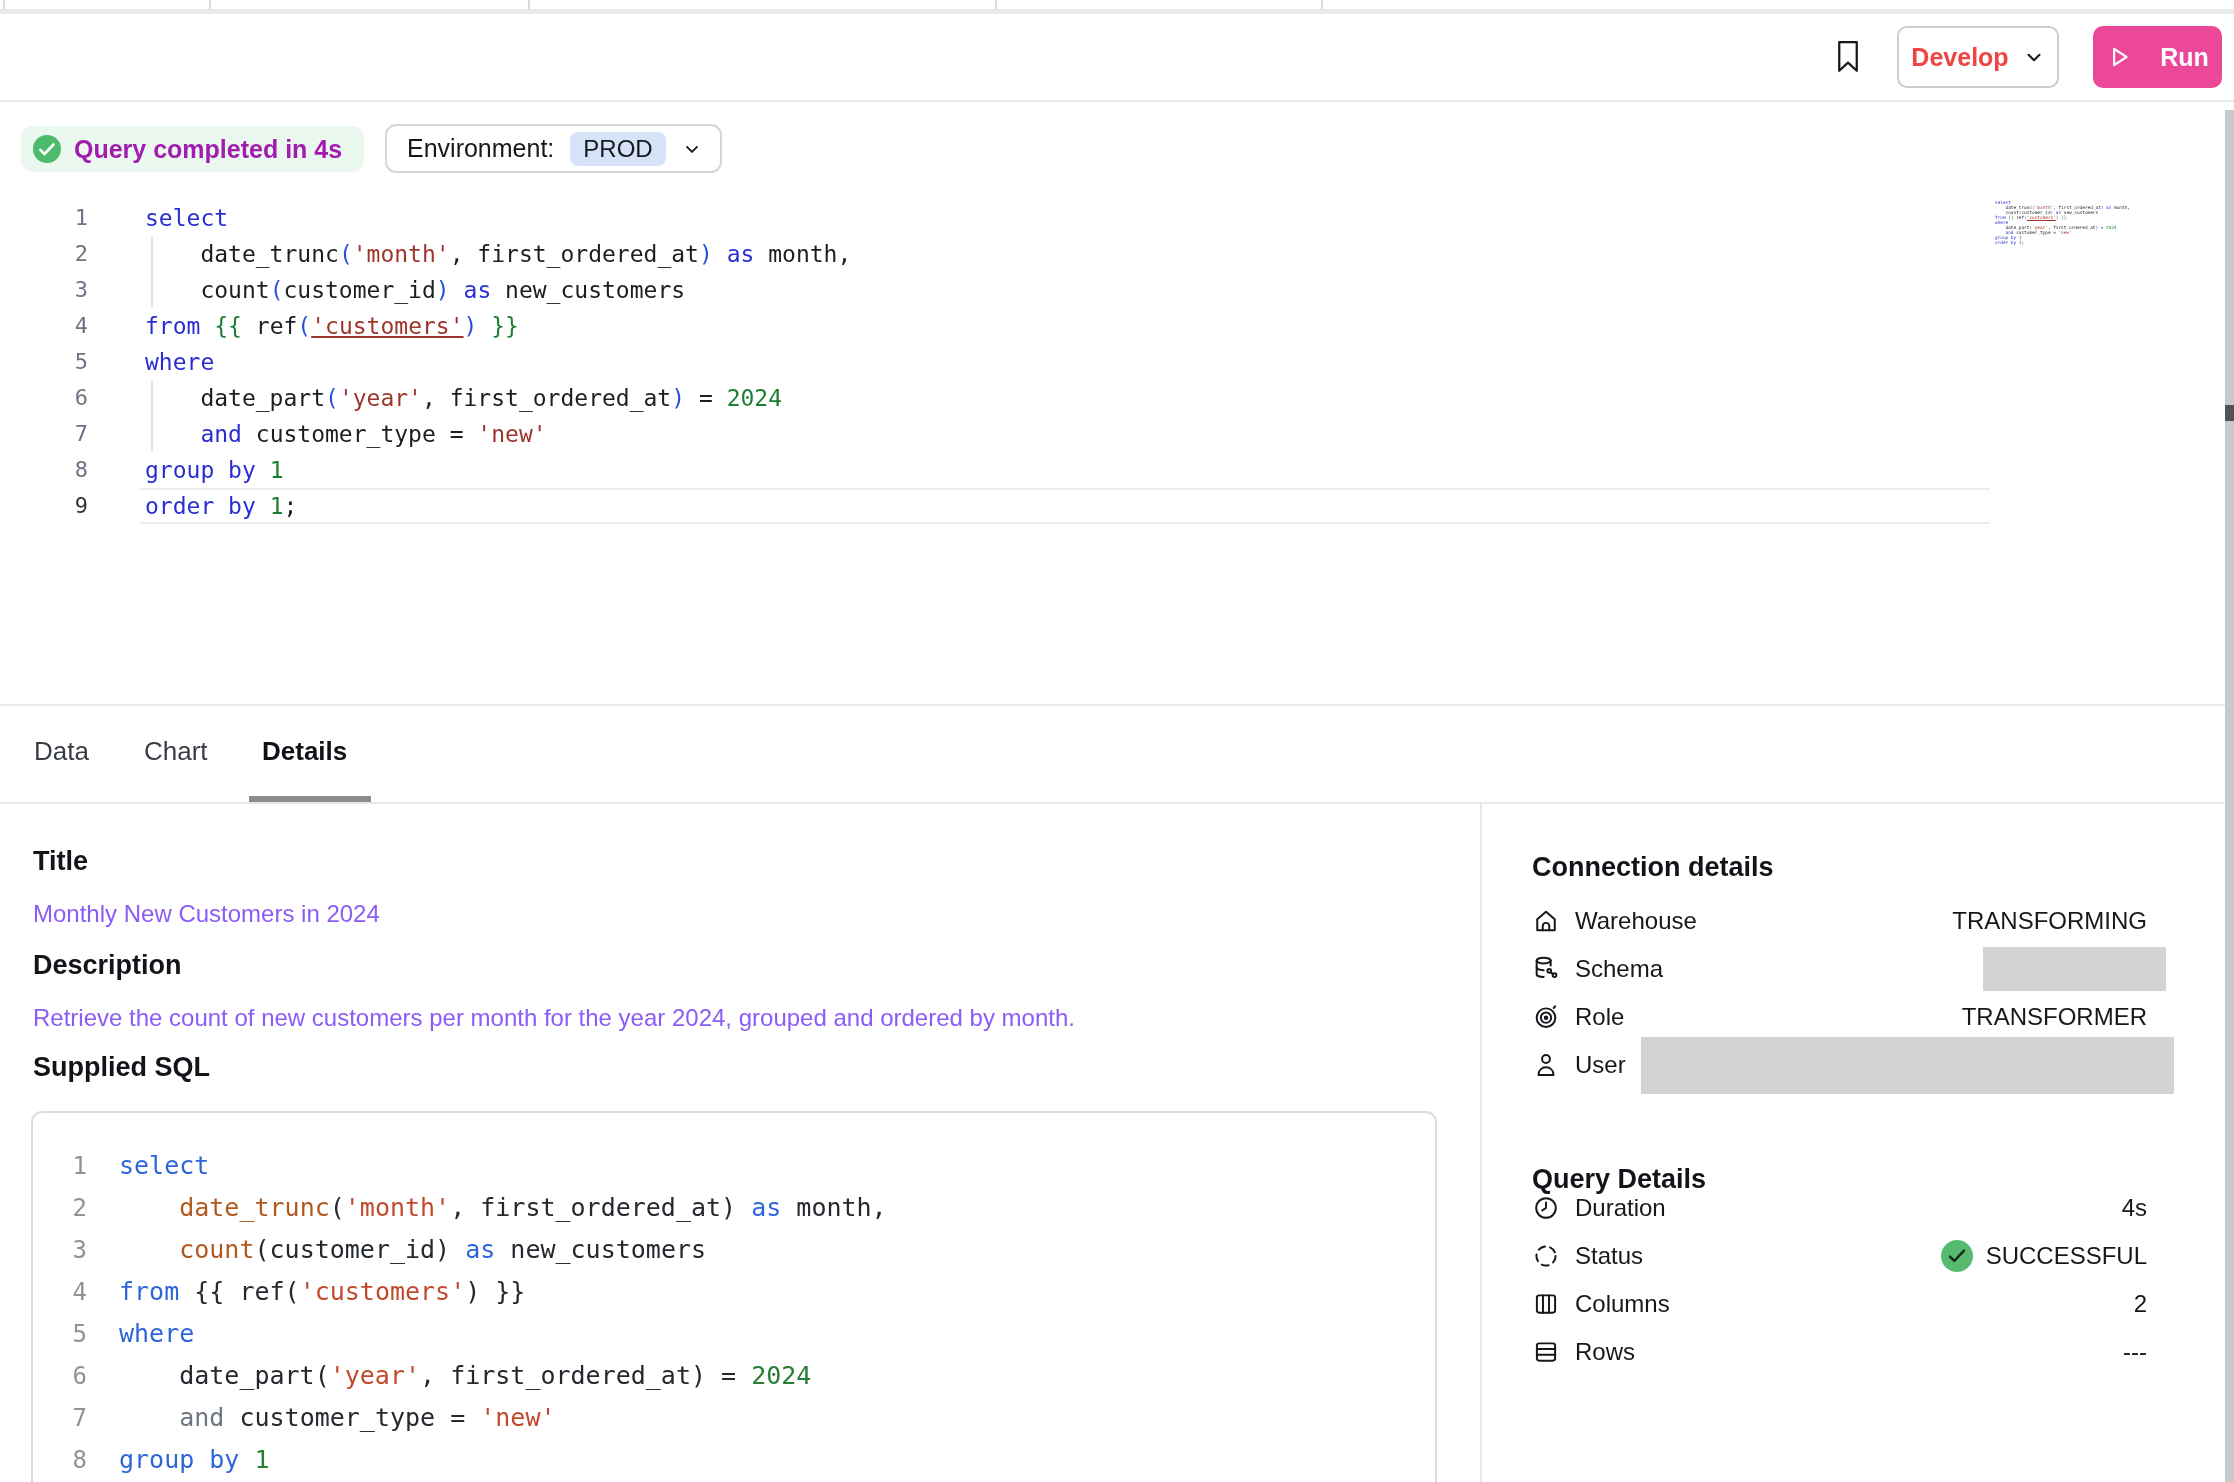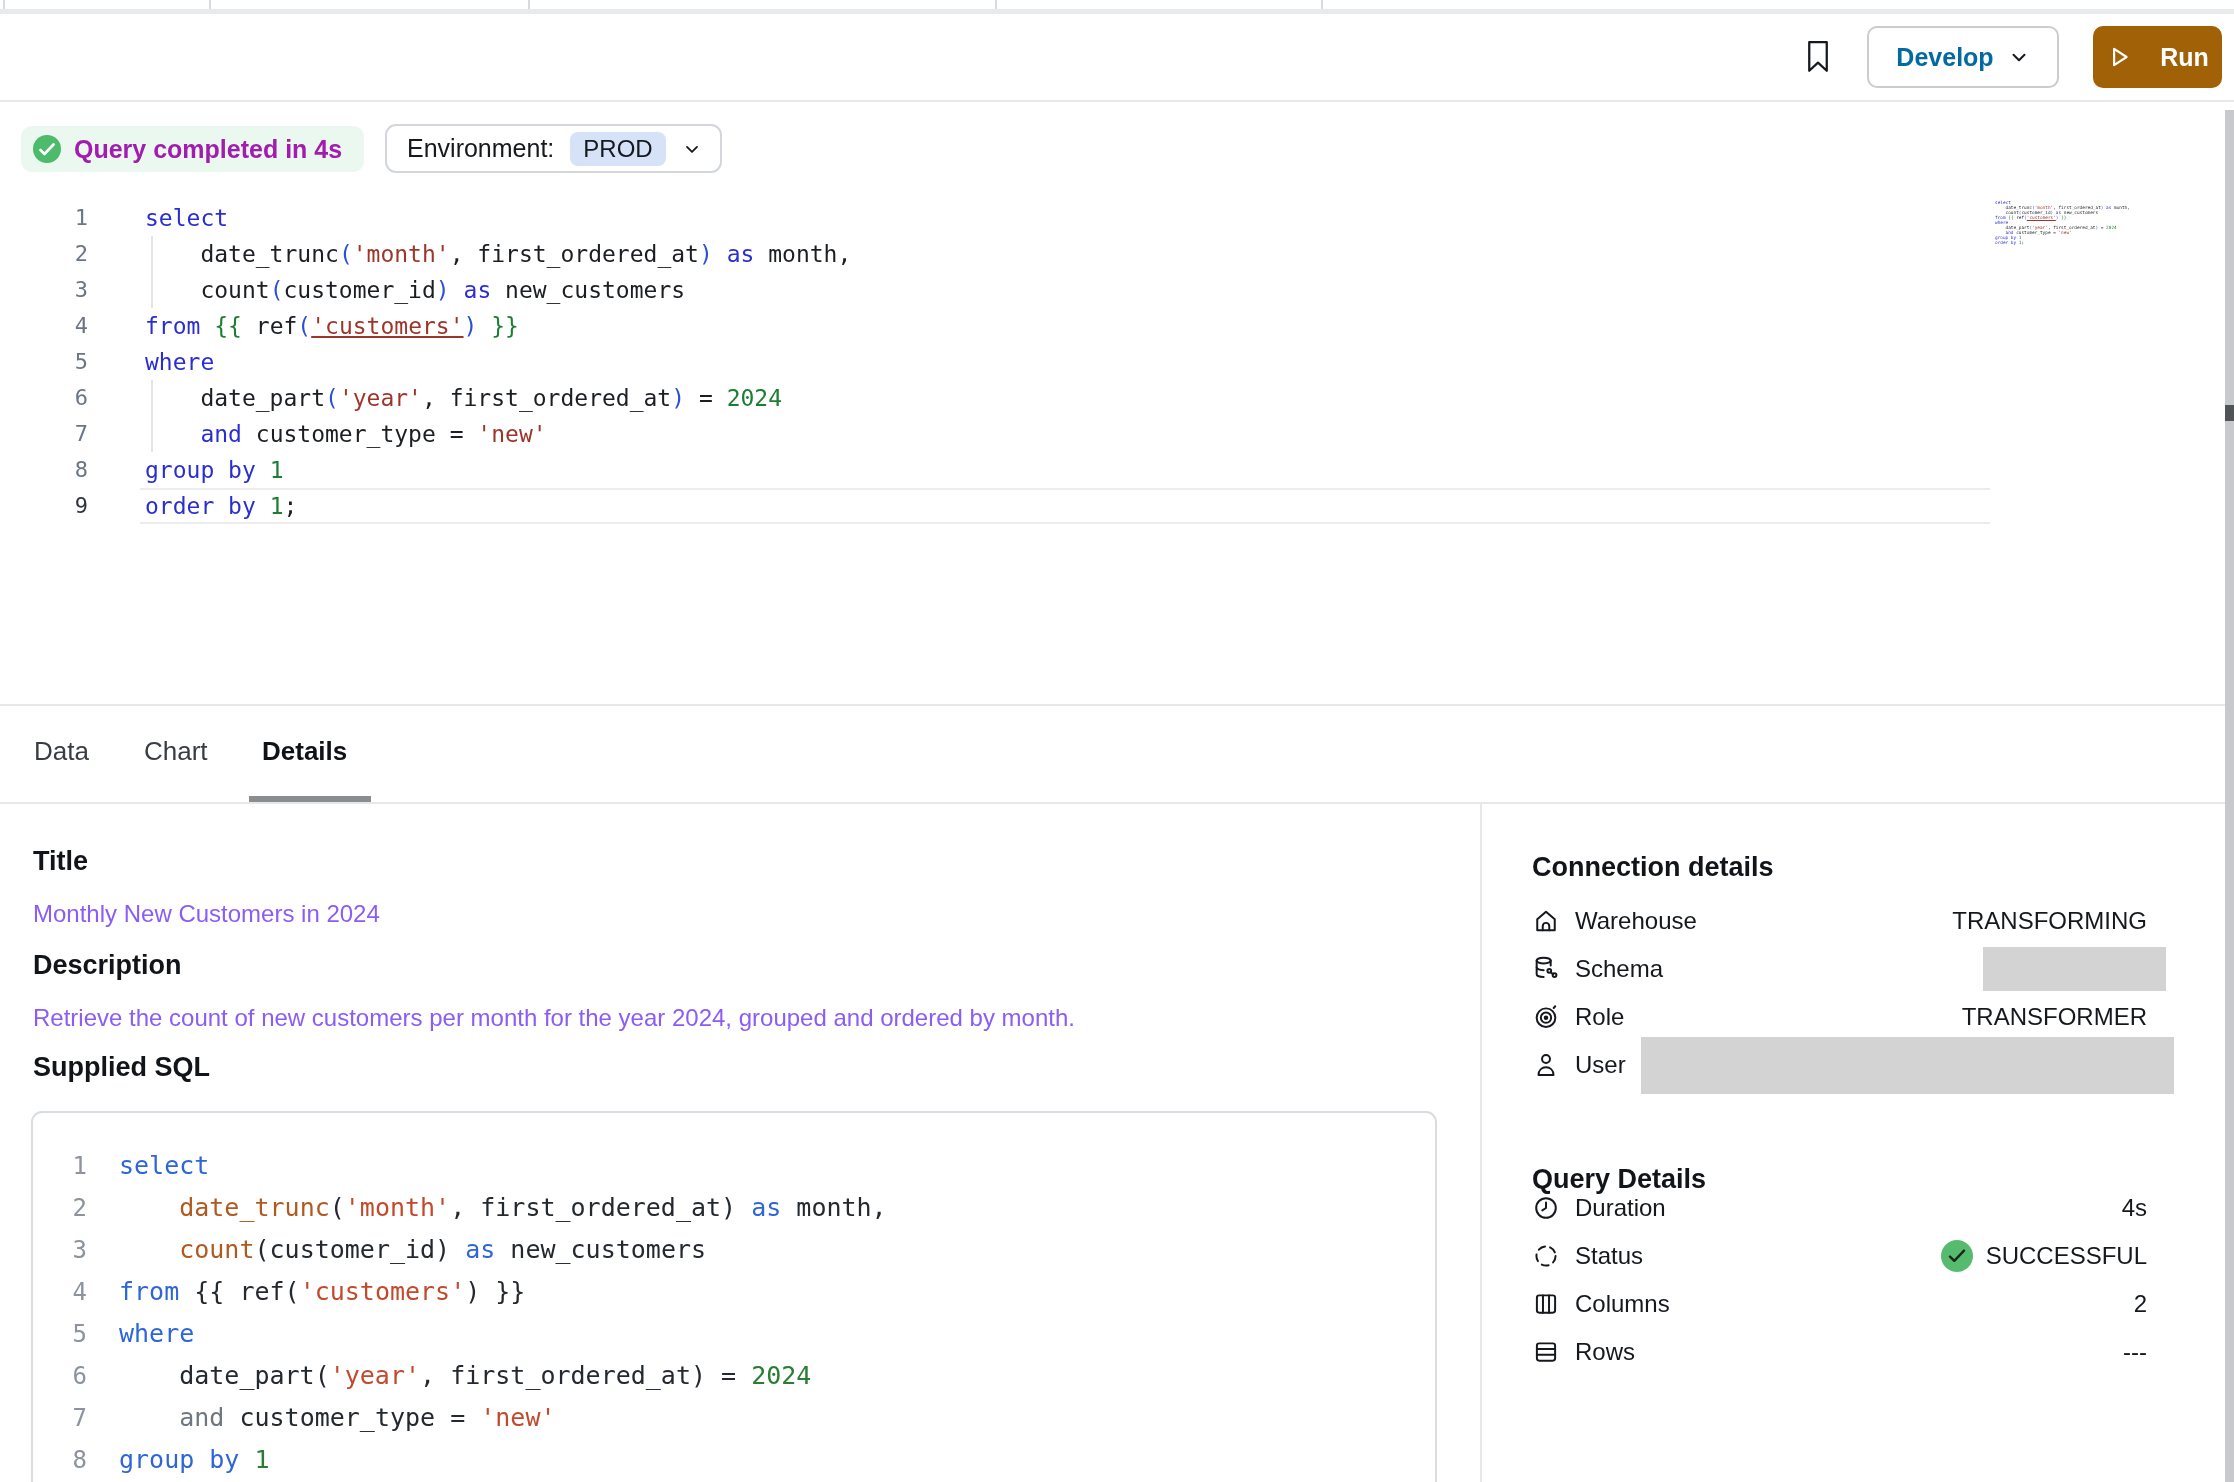--- a/index.html
+++ b/index.html
@@ -13,22 +13,22 @@
   .top-strip .tdiv { position:absolute; top:0; width:2px; height:9px; background:#d9dadc; }
   .top-band { position:absolute; top:9px; left:0; width:2234px; height:5px; background:#e9eaeb; }
 
   
   .header { position:absolute; top:14px; left:0; width:2234px; height:88px; background:#fff;
             display:flex; align-items:center; justify-content:flex-end; padding-right:12px; gap:34px;
             border-bottom:2px solid #e7e8ea; }
   .bookmark { width:30px; height:40px; display:flex; align-items:center; }
   .btn { display:flex; align-items:center; justify-content:center; gap:14px; height:62px;
          border-radius:10px; font-size:25px; font-weight:600; cursor:pointer; }
-  .btn-develop { width:192px; background:#fff; border:2px solid #c9ccd0; color:#0369a1; }
-  .btn-run { width:129px; background:#a16207; color:#fff; border:none; gap:28px; }
+  .btn-develop { width:162px; background:#fff; border:2px solid #c9ccd0; color:#ef4444; }
+  .btn-run { width:129px; background:#ec4899; color:#fff; border:none; gap:28px; }
 
   
   .pill-success { position:absolute; left:21px; top:126px; height:46px; padding:0 22px 0 12px;
         background:#eaf8ef; border-radius:11px; display:flex; align-items:center; gap:13px;
         color:#a21caf; font-size:25px; font-weight:600; }
   .check-circle { width:28px; height:28px; border-radius:50%; background:#4eba6b;
         display:flex; align-items:center; justify-content:center; }
   .env-box { position:absolute; left:385px; top:124px; height:49px; padding:0 18px 0 20px;
         background:#fff; border:2px solid #d3d6da; border-radius:11px;
         display:flex; align-items:center; gap:16px; font-size:25px; cursor:pointer; }

